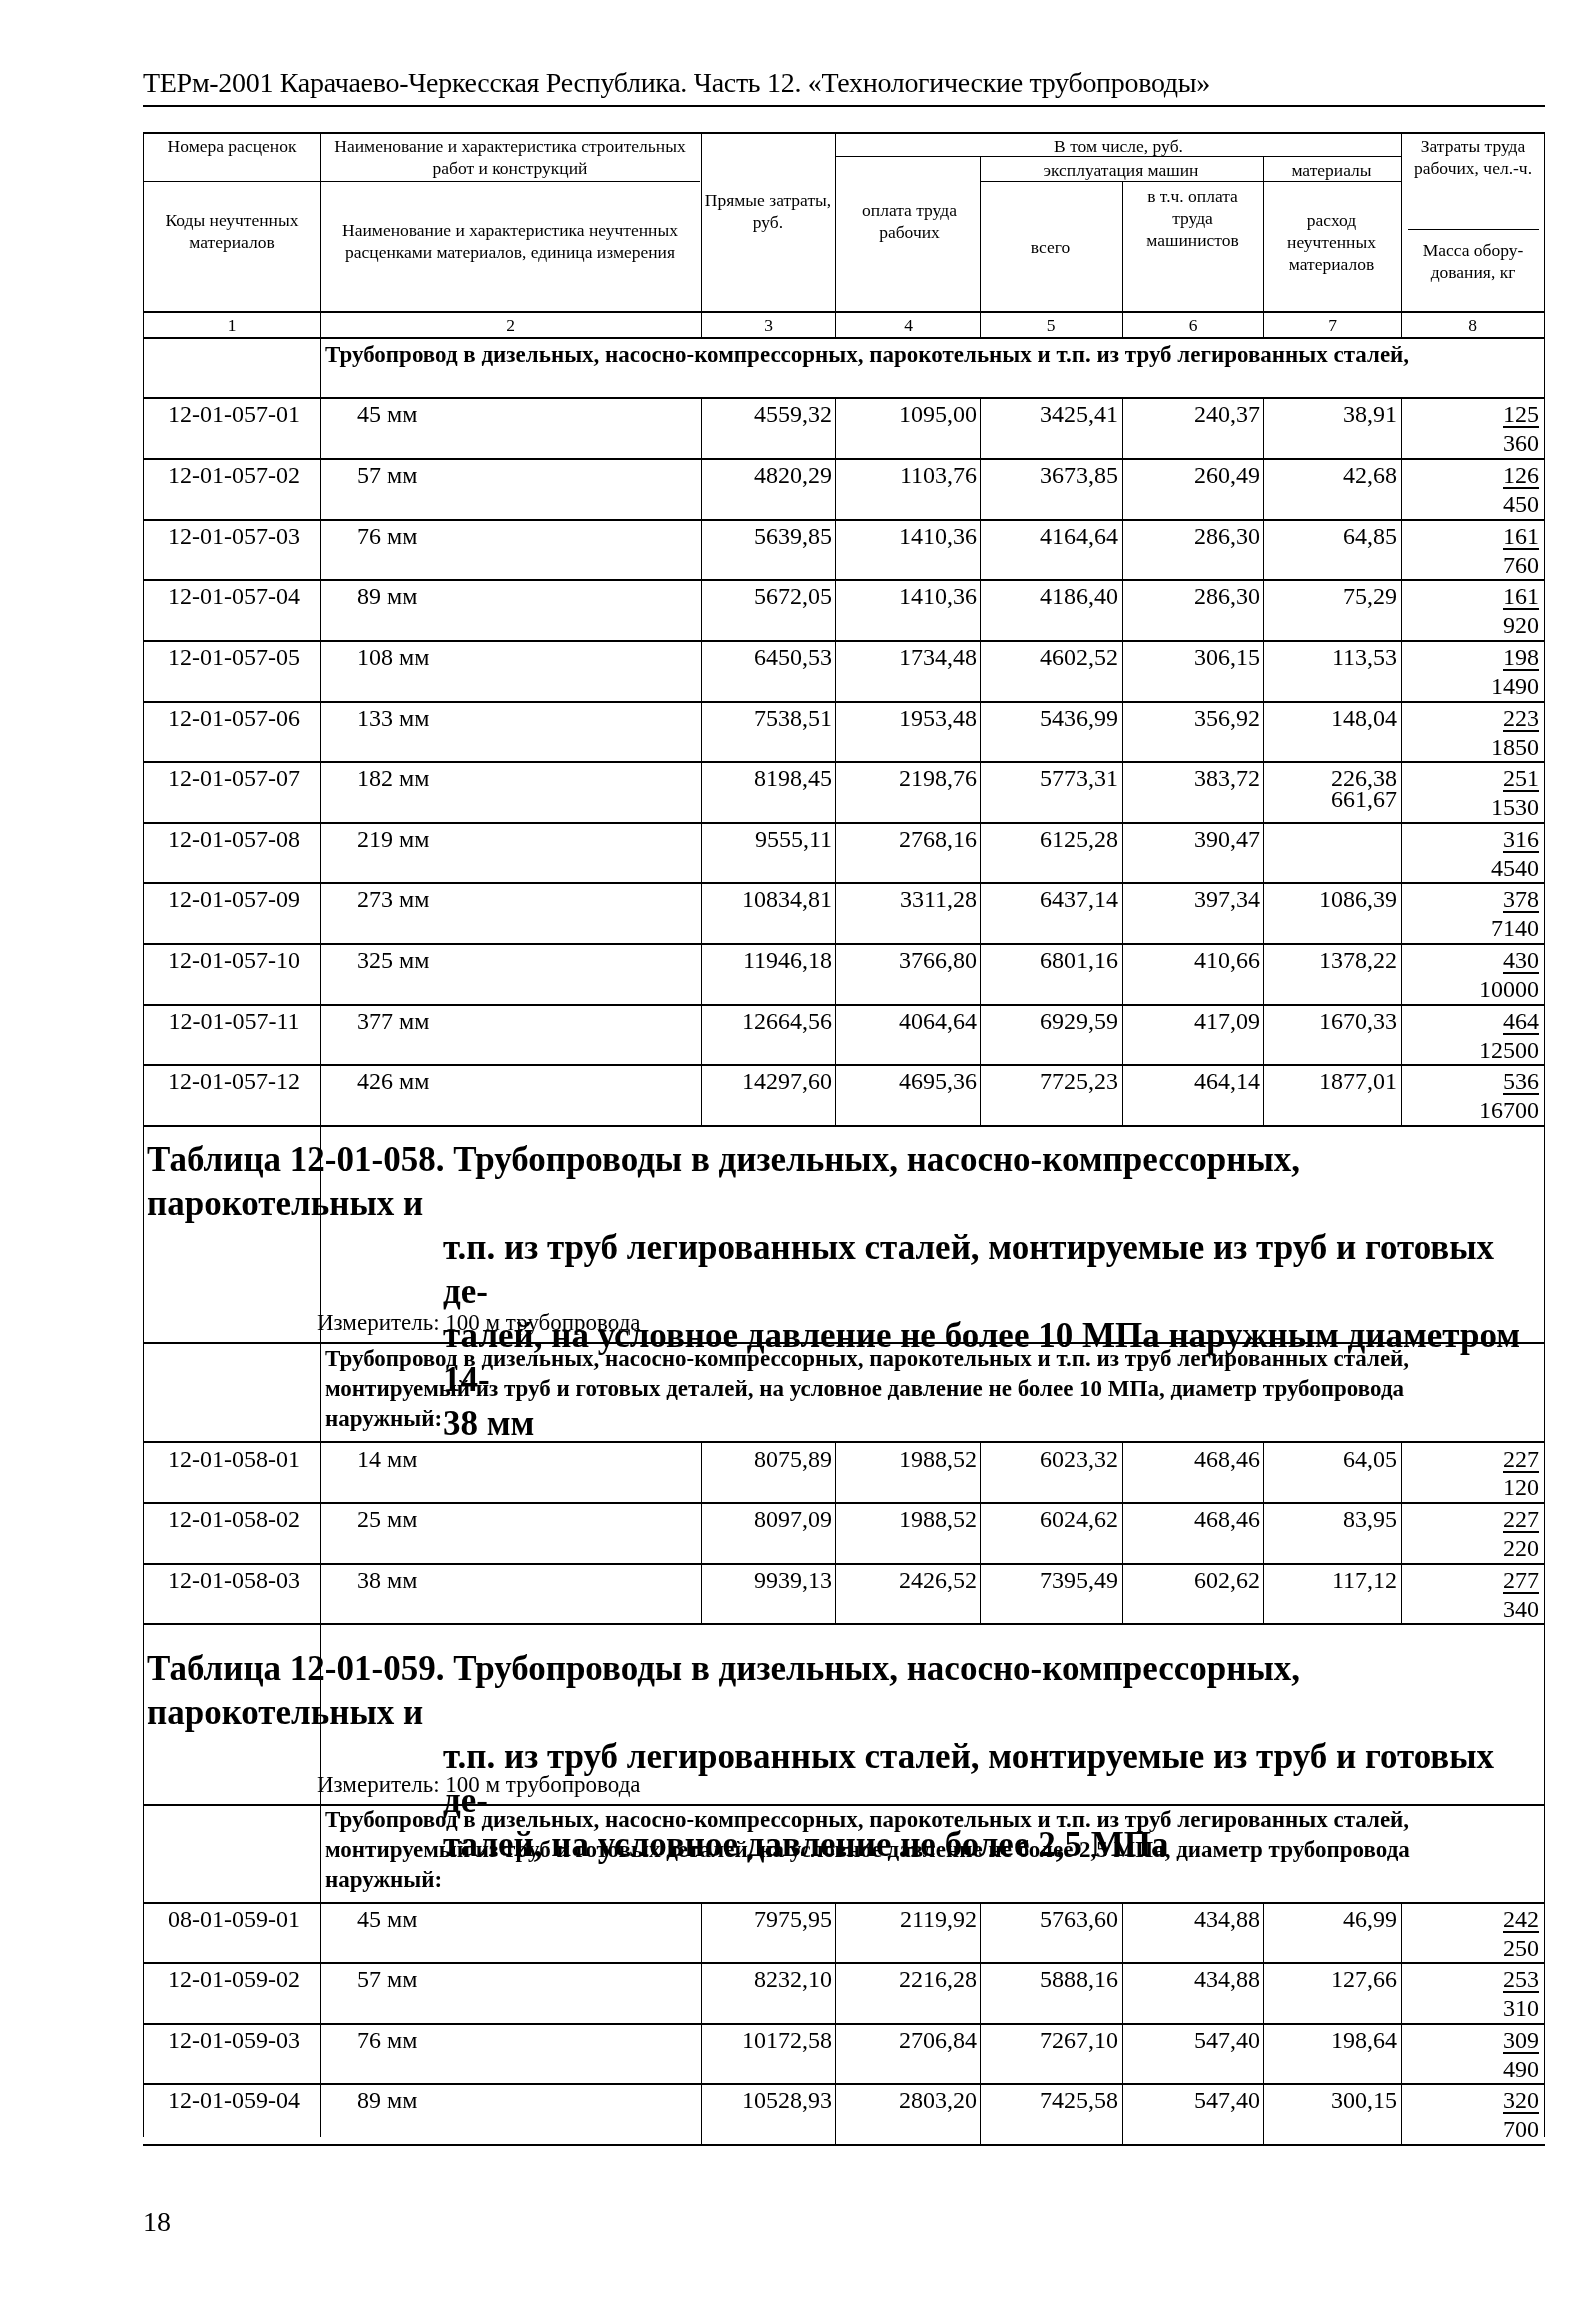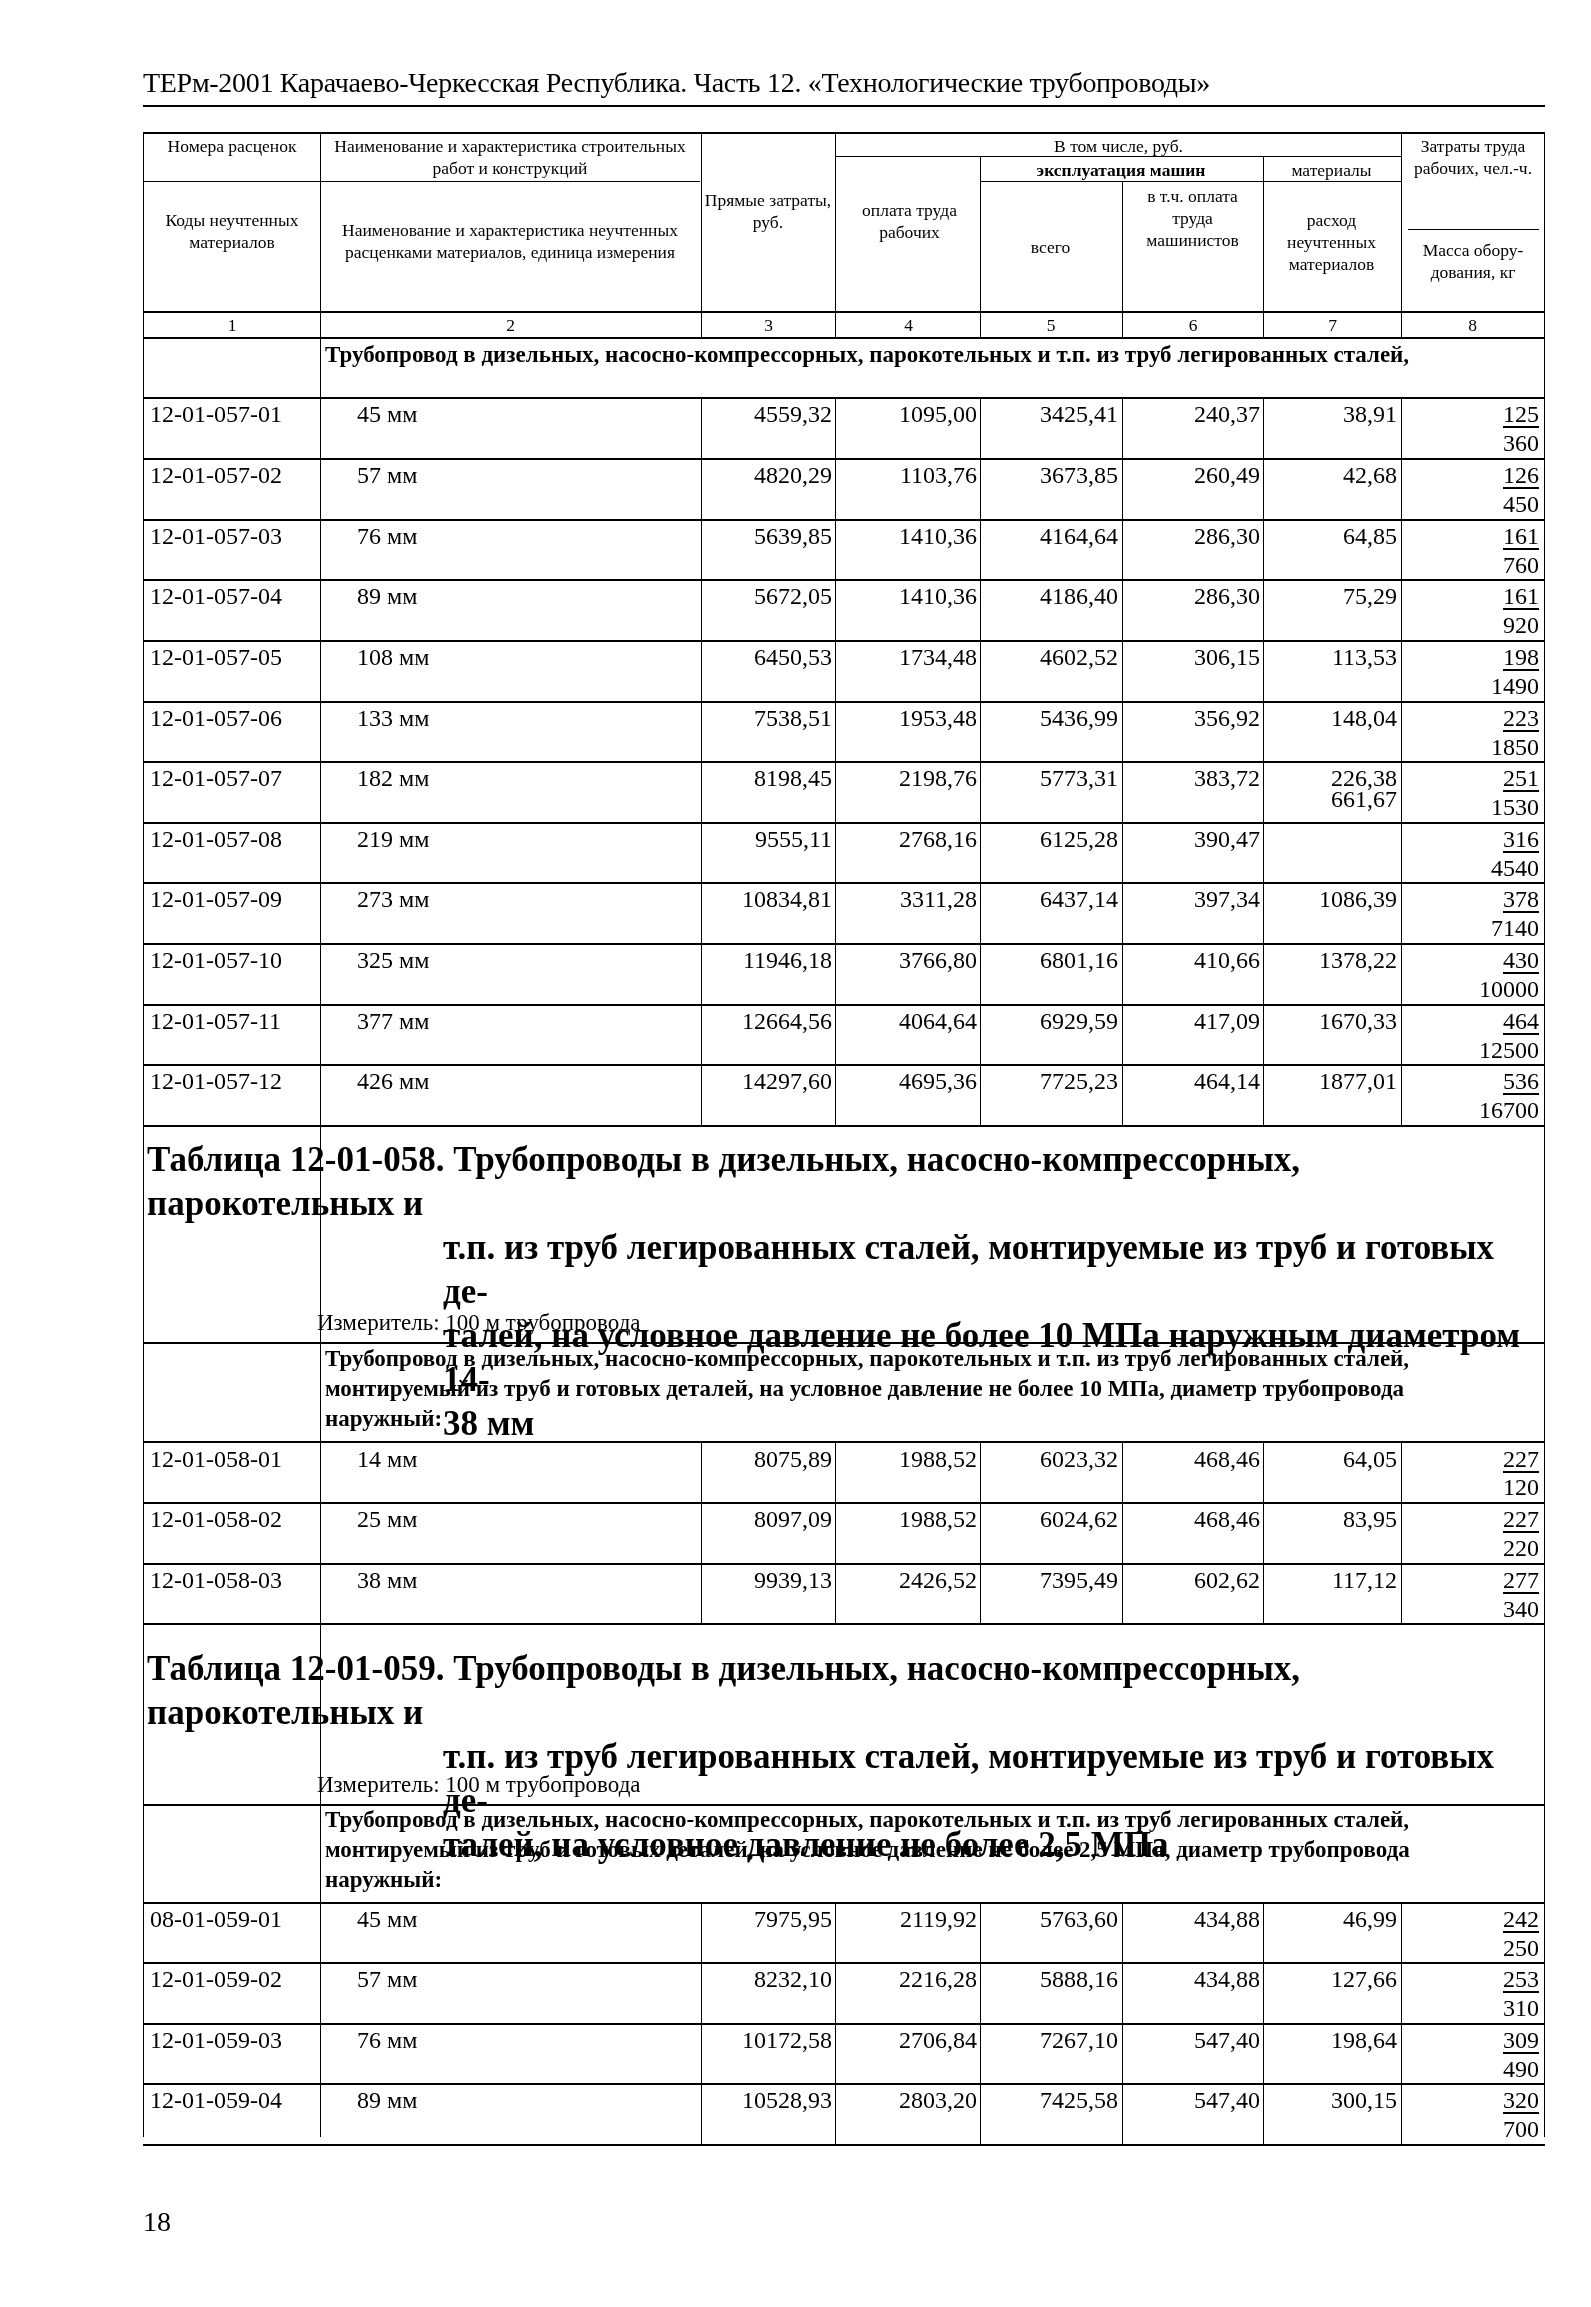--- a/index.html
+++ b/index.html
@@ -6,21 +6,21 @@
   body { width:1591px; height:2307px; position:relative; font-family:"Liberation Serif", serif; color:#000; overflow:hidden; }
   .abs { position:absolute; }
   .page-header { left:143px; top:67px; font-size:28px; letter-spacing:-0.3px; }
   .header-rule { left:143px; top:105px; width:1402px; height:2px; background:#000; }
   .frame { left:143px; width:1402px; border-left:1.3px solid #000; border-right:1.3px solid #000; box-sizing:border-box; }
   .hline { position:absolute; left:143px; width:1402px; height:2px; background:#000; }
   .thinline { position:absolute; height:1.3px; background:#000; }
   .vline { position:absolute; width:1.3px; background:#000; }
   .hcell { position:absolute; text-align:center; font-size:17.5px; line-height:22px; }
   .num { position:absolute; font-size:24px; text-align:right; }
-  .code { position:absolute; font-size:24px; left:150px; width:168px; }
+  .code { position:absolute; font-size:24px; left:150px; width:168px;text-align:center; }
   .name { position:absolute; font-size:24px; left:357px; }
   .sect { position:absolute; left:325px; width:1212px; font-size:23px; font-weight:bold; line-height:30px; }
   .mass-top { position:absolute; font-size:24px; text-align:right; text-decoration:underline; text-underline-offset:4px; }
   .tbl-title { position:absolute; left:147px; width:1394px; font-size:35px; font-weight:bold; line-height:44px; }
   .tbl-title .rest { display:block; padding-left:296px; }
   .tbl-title .first { display:block; }
   .meas { position:absolute; left:317px; font-size:23px; }
   .pagenum { position:absolute; left:143px; top:2206px; font-size:28px; }
 </style>
 </head>
@@ -49,21 +49,21 @@
   <div class="hline" style="top:311px;"></div>
   <div class="hline" style="top:337px;"></div>
 
   <div class="hcell" style="left:145px;top:135px;width:174px;">Номера расценок</div>
   <div class="hcell" style="left:145px;top:209px;width:174px;">Коды неучтенных материалов</div>
   <div class="hcell" style="left:323px;top:135px;width:374px;">Наименование и характеристика строительных работ и конструкций</div>
   <div class="hcell" style="left:323px;top:219px;width:374px;">Наименование и характеристика неучтенных расценками материалов, единица измерения</div>
   <div class="hcell" style="left:704px;top:189px;width:128px;">Прямые затраты, руб.</div>
   <div class="hcell" style="left:839px;top:135px;width:559px;">В том числе, руб.</div>
   <div class="hcell" style="left:842px;top:199px;width:135px;">оплата труда рабочих</div>
-  <div class="hcell" style="left:983px;top:159px;width:276px;font-weight:bold;">эксплуатация машин</div>
+  <div class="hcell" style="left:983px;top:159px;width:276px;">эксплуатация машин</div>
   <div class="hcell" style="left:983px;top:236px;width:135px;">всего</div>
   <div class="hcell" style="left:1125px;top:185px;width:135px;">в т.ч. оплата труда машинистов</div>
   <div class="hcell" style="left:1266px;top:159px;width:131px;">материалы</div>
   <div class="hcell" style="left:1266px;top:209px;width:131px;">расход неучтенных материалов</div>
   <div class="hcell" style="left:1404px;top:135px;width:138px;">Затраты труда рабочих, чел.-ч.</div>
   <div class="hcell" style="left:1404px;top:239px;width:138px;">Масса обору-дования, кг</div>
 
   <div class="vline" style="left:701px;top:311px;height:25.6px;"></div>
   <div class="vline" style="left:835px;top:311px;height:25.6px;"></div>
   <div class="vline" style="left:980px;top:311px;height:25.6px;"></div>

